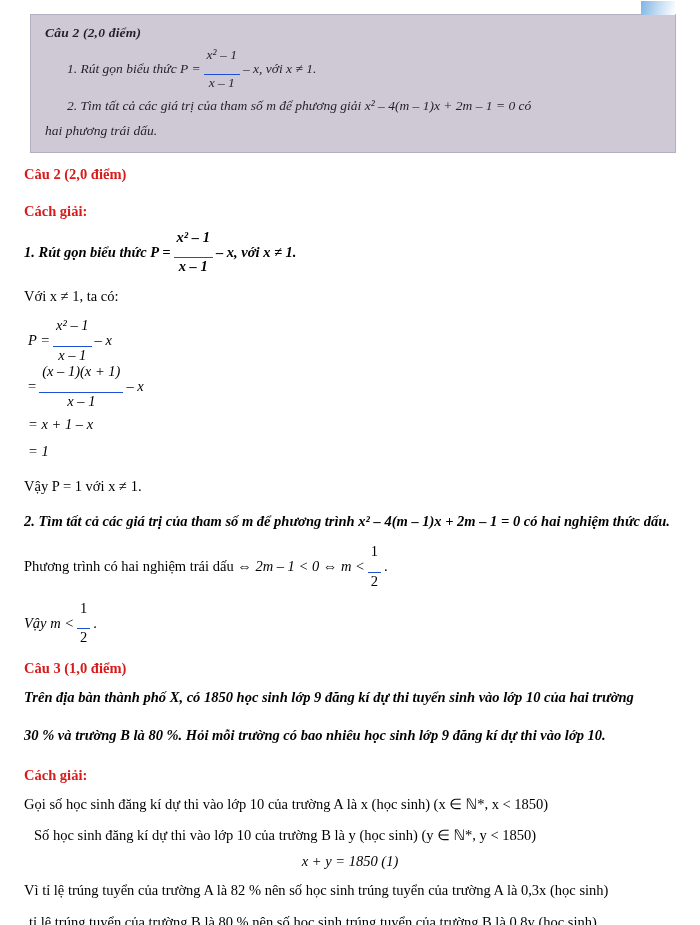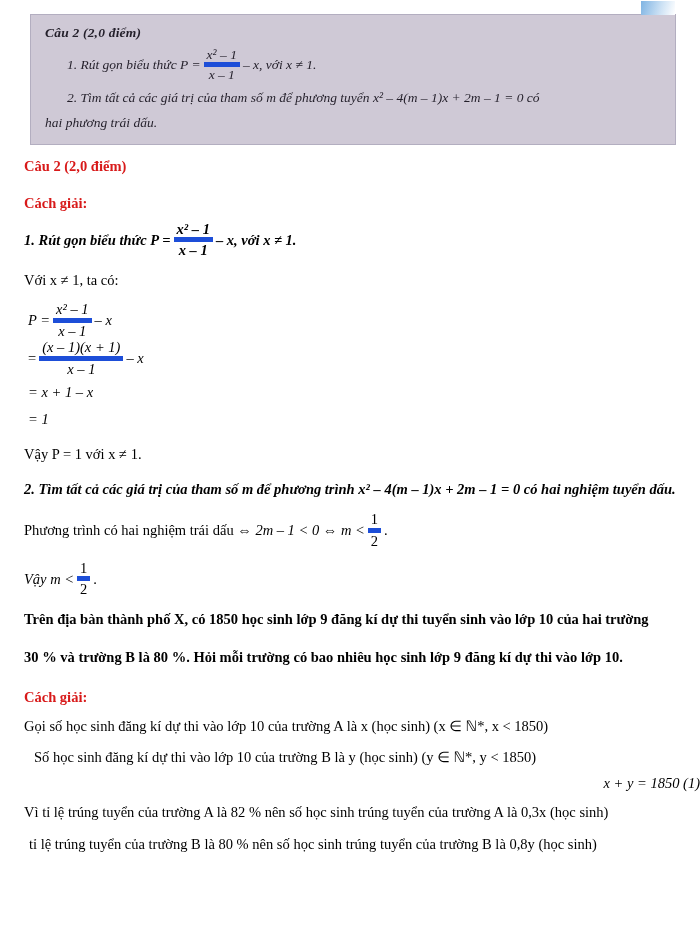--- a/index.html
+++ b/index.html
@@ -69,62 +69,62 @@
   }
   .para.indent { margin-left: 34px; }
   .bi { font-weight: bold; font-style: italic; }
   .calc {
     margin: 10px 0 0 28px;
     font-size: 14.5px;
     line-height: 1.9;
   }
   .calc .row { white-space: nowrap; }
   .center-eq {
-    text-align: right;
+    text-align: center;
     margin: 6px 0 0 0;
     font-size: 14.5px;
   }
   
   .m { font-style: italic; font-family: "Liberation Serif", serif; }
   .frac {
     display: inline-block;
     vertical-align: middle;
     text-align: center;
     margin: 0 3px;
     line-height: 1.15;
     position: relative;
     top: -1px;
   }
   .frac .num { display: block; padding: 0 3px; }
-  .frac .den { display: block; padding: 0 3px; border-top: 5px solid #1d4ed8; }
+  .frac .den { display: block; padding: 0 3px; border-top: 1px solid #1d4ed8; margin-top: 12px; }
   .statement {
     margin: 12px 0 0 24px;
     font-size: 14.5px;
     font-weight: bold;
     font-style: italic;
     line-height: 1.72;
   }
-  .q3-body { font-weight: bold; }
+  .q3-body { font-weight: bold; font-style: italic; }
 </style>
 </head>
 <body>
 
 <div class="page">
 
   <div class="scan-box">
     <div class="corner-mark"></div>
     <div class="scan-title">Câu 2 (2,0 điểm)</div>
     <div class="scan-line">
       <span>1. Rút gọn biểu thức</span>
       <span class="m">P =</span><span class="frac"><span class="num m">x² – 1</span><span class="den m">x – 1</span></span><span class="m">– x</span><span class="m">, với  x ≠ 1.</span>
     </div>
     <div class="scan-line">
       <span>2. Tìm tất cả các giá trị của tham số</span>
       <span class="m">m</span>
-      <span>để phương tuyển</span>
+      <span>để phương giải</span>
       <span class="m">x² – 4(m – 1)x + 2m – 1 = 0</span>
       <span>có</span>
     </div>
     <div class="scan-line cont">hai phương trái dấu.</div>
   </div>
 
   <div class="red-head">Câu 2 (2,0 điểm)</div>
   <div class="red-head tight">Cách giải:</div>
 
   <div class="para">
@@ -143,32 +143,33 @@
     </div>
     <div class="row m">= x + 1 – x</div>
     <div class="row m">= 1</div>
   </div>
 
   <div class="para">Vậy P = 1 với  x ≠ 1.</div>
 
   <div class="statement">
     <span>2. Tìm tất cả các giá trị của tham số m để phương trình</span>
     <span class="m">x² – 4(m – 1)x + 2m – 1 = 0</span>
-    <span>có hai nghiệm tuyển dấu.</span>
+    <span>có hai nghiệm thức dấu.</span>
   </div>
 
   <div class="para">
     <span>Phương trình có hai nghiệm trái dấu</span>
     <span class="m">⇔ 2m – 1 &lt; 0 ⇔ m &lt;</span><span class="frac"><span class="num">1</span><span class="den">2</span></span><span>.</span>
   </div>
 
   <div class="para">
     <span class="m">Vậy  m &lt;</span><span class="frac"><span class="num">1</span><span class="den">2</span></span><span>.</span>
   </div>
 
+  <div class="red-head">Câu 3 (1,0 điểm)</div>
 
   <div class="para q3-body">Trên địa bàn thành phố X, có 1850 học sinh lớp 9 đăng kí dự thi tuyển sinh vào lớp 10 của hai trường</div>
   <div class="para q3-body" style="margin-top:16px">30 % và trường B là 80 %. Hỏi mỗi trường có bao nhiêu học sinh lớp 9 đăng kí dự thi vào lớp 10.</div>
 
   <div class="red-head tight">Cách giải:</div>
 
   <div class="para">Gọi số học sinh đăng kí dự thi vào lớp 10 của trường A là  x  (học sinh)  (x ∈ ℕ*, x &lt; 1850)</div>
   <div class="para indent">Số học sinh đăng kí dự thi vào lớp 10 của trường B là  y  (học sinh)  (y ∈ ℕ*, y &lt; 1850)</div>
   <div class="center-eq m">x + y = 1850  (1)</div>
   <div class="para">Vì tỉ lệ trúng tuyển của trường A là 82 % nên số học sinh trúng tuyển của trường A là 0,3x  (học sinh)</div>

